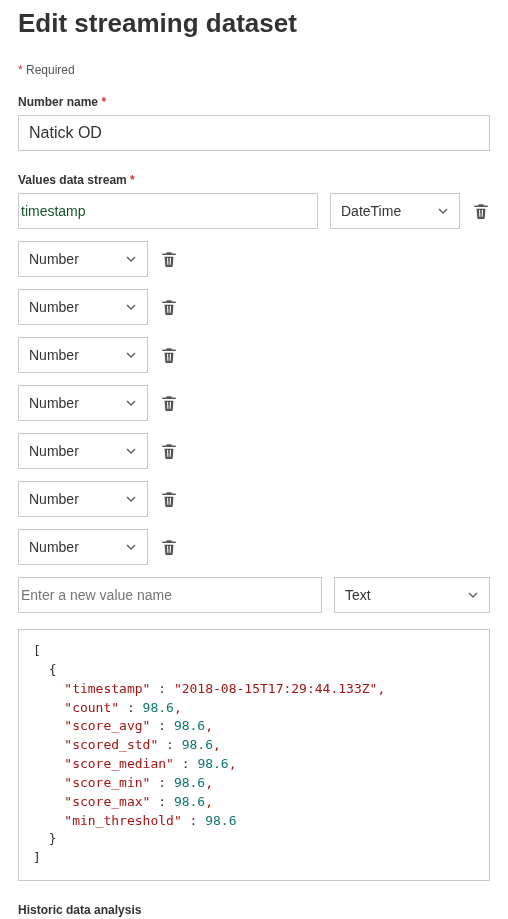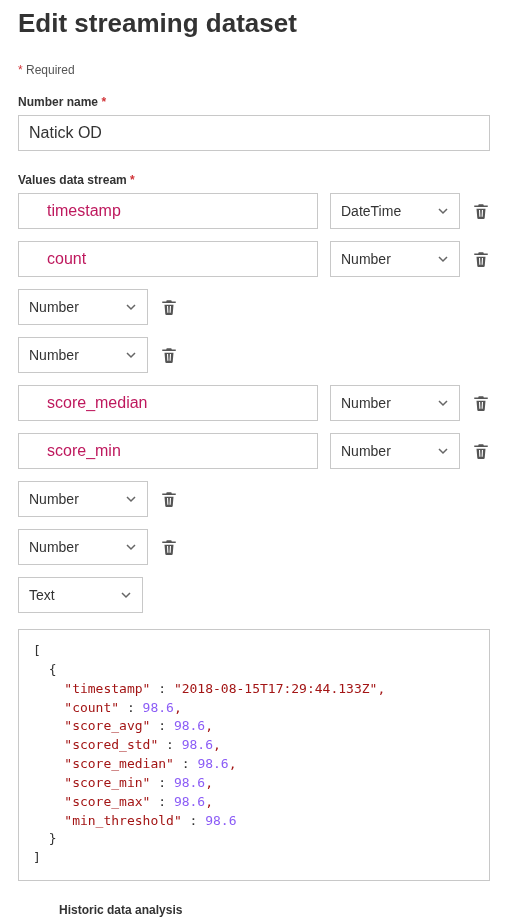--- a/index.html
+++ b/index.html
@@ -44,40 +44,40 @@
   .field-rows { display: flex; flex-direction: column; gap: 12px; }
   .field-row {
     display: flex;
     align-items: center;
     gap: 12px;
   }
   .field-name {
     flex: 1 1 auto;
     height: 36px;
     border: 1px solid #c8c8c8;
-    padding: 0 28px;
-    font-size: 16px;
-    color: #be185d;
+    padding: 0 2px;
+    font-size: 14px;
+    color: #14532d;
     font-family: inherit;
     background: #fff;
   }
   .field-type {
     width: 130px;
     height: 36px;
     border: 1px solid #c8c8c8;
     background: #fff;
     display: flex;
     align-items: center;
     justify-content: space-between;
     padding: 0 10px;
     font-size: 14px;
     color: #333;
     cursor: pointer;
   }
-  .field-type.wide { width: 125px; }
+  .field-type.wide { width: 156px; }
   .chevron {
     width: 12px; height: 12px;
     flex: 0 0 auto;
   }
   .chevron svg { display: block; }
   .delete-btn {
     width: 18px; height: 18px;
     flex: 0 0 auto;
     cursor: pointer;
     color: #555;
@@ -90,30 +90,29 @@
     padding: 12px 14px;
     font-family: Consolas, Menlo, monospace;
     font-size: 13px;
     line-height: 1.45;
     white-space: pre;
     color: #333;
     overflow-x: auto;
   }
   .json-key { color: #a31515; }
   .json-str { color: #a31515; }
-  .json-num { color: #8b5cf6; }
+  .json-num { color: #0f766e; }
   .json-punc-colon { color: #333; }
   .json-comma { color: #a31515; }
   .section-label {
     font-size: 12px;
     color: #333;
     font-weight: 600;
     margin-top: 22px;
     margin-bottom: 8px;
-    margin-left: 41px;
   }
 </style>
 </head>
 <body>
 
 
 
 <h1>Edit streaming dataset</h1>
 
 <div class="required-note">
@@ -143,128 +142,126 @@
           </svg>
         </span>
       </div>
       <span class="delete-btn">
         <svg viewBox="0 0 16 16">
           <path fill="#555" d="M6 2h4l.5 1H14v1.5H2V3h3.5L6 2zm-2 4h8l-.7 8.2c-.05.5-.45.8-.95.8H5.65c-.5 0-.9-.3-.95-.8L4 6zm2.2 1.2l.3 6h1l-.3-6h-1zm3.6 0h-1l-.3 6h1l.3-6z"></path>
         </svg>
       </span>
     </div>
     <div class="field-row">
-      <input class="field-name" type="text" value="count" style="">
-      <div class="field-type">
-        <span>Number</span>
-        <span class="chevron">
-          <svg viewBox="0 0 12 12" width="12" height="12">
-            <path d="M2 4 L6 8 L10 4" fill="none" stroke="#666" stroke-width="1.5"></path>
-          </svg>
-        </span>
-      </div>
-      <span class="delete-btn">
-        <svg viewBox="0 0 16 16">
-          <path fill="#555" d="M6 2h4l.5 1H14v1.5H2V3h3.5L6 2zm-2 4h8l-.7 8.2c-.05.5-.45.8-.95.8H5.65c-.5 0-.9-.3-.95-.8L4 6zm2.2 1.2l.3 6h1l-.3-6h-1zm3.6 0h-1l-.3 6h1l.3-6z"></path>
-        </svg>
-      </span>
-    </div>
-    <div class="field-row">
-      <div class="field-type">
-        <span>Number</span>
-        <span class="chevron">
-          <svg viewBox="0 0 12 12" width="12" height="12">
-            <path d="M2 4 L6 8 L10 4" fill="none" stroke="#666" stroke-width="1.5"></path>
-          </svg>
-        </span>
-      </div>
-      <span class="delete-btn">
-        <svg viewBox="0 0 16 16">
-          <path fill="#555" d="M6 2h4l.5 1H14v1.5H2V3h3.5L6 2zm-2 4h8l-.7 8.2c-.05.5-.45.8-.95.8H5.65c-.5 0-.9-.3-.95-.8L4 6zm2.2 1.2l.3 6h1l-.3-6h-1zm3.6 0h-1l-.3 6h1l.3-6z"></path>
-        </svg>
-      </span>
-    </div>
-    <div class="field-row">
-      <div class="field-type">
-        <span>Number</span>
-        <span class="chevron">
-          <svg viewBox="0 0 12 12" width="12" height="12">
-            <path d="M2 4 L6 8 L10 4" fill="none" stroke="#666" stroke-width="1.5"></path>
-          </svg>
-        </span>
-      </div>
-      <span class="delete-btn">
-        <svg viewBox="0 0 16 16">
-          <path fill="#555" d="M6 2h4l.5 1H14v1.5H2V3h3.5L6 2zm-2 4h8l-.7 8.2c-.05.5-.45.8-.95.8H5.65c-.5 0-.9-.3-.95-.8L4 6zm2.2 1.2l.3 6h1l-.3-6h-1zm3.6 0h-1l-.3 6h1l.3-6z"></path>
-        </svg>
-      </span>
-    </div>
-    <div class="field-row">
-      <input class="field-name" type="text" value="score_median" style="">
-      <div class="field-type">
-        <span>Number</span>
-        <span class="chevron">
-          <svg viewBox="0 0 12 12" width="12" height="12">
-            <path d="M2 4 L6 8 L10 4" fill="none" stroke="#666" stroke-width="1.5"></path>
-          </svg>
-        </span>
-      </div>
-      <span class="delete-btn">
-        <svg viewBox="0 0 16 16">
-          <path fill="#555" d="M6 2h4l.5 1H14v1.5H2V3h3.5L6 2zm-2 4h8l-.7 8.2c-.05.5-.45.8-.95.8H5.65c-.5 0-.9-.3-.95-.8L4 6zm2.2 1.2l.3 6h1l-.3-6h-1zm3.6 0h-1l-.3 6h1l.3-6z"></path>
-        </svg>
-      </span>
-    </div>
-    <div class="field-row">
-      <input class="field-name" type="text" value="score_min" style="">
-      <div class="field-type">
-        <span>Number</span>
-        <span class="chevron">
-          <svg viewBox="0 0 12 12" width="12" height="12">
-            <path d="M2 4 L6 8 L10 4" fill="none" stroke="#666" stroke-width="1.5"></path>
-          </svg>
-        </span>
-      </div>
-      <span class="delete-btn">
-        <svg viewBox="0 0 16 16">
-          <path fill="#555" d="M6 2h4l.5 1H14v1.5H2V3h3.5L6 2zm-2 4h8l-.7 8.2c-.05.5-.45.8-.95.8H5.65c-.5 0-.9-.3-.95-.8L4 6zm2.2 1.2l.3 6h1l-.3-6h-1zm3.6 0h-1l-.3 6h1l.3-6z"></path>
-        </svg>
-      </span>
-    </div>
-    <div class="field-row">
-      <div class="field-type">
-        <span>Number</span>
-        <span class="chevron">
-          <svg viewBox="0 0 12 12" width="12" height="12">
-            <path d="M2 4 L6 8 L10 4" fill="none" stroke="#666" stroke-width="1.5"></path>
-          </svg>
-        </span>
-      </div>
-      <span class="delete-btn">
-        <svg viewBox="0 0 16 16">
-          <path fill="#555" d="M6 2h4l.5 1H14v1.5H2V3h3.5L6 2zm-2 4h8l-.7 8.2c-.05.5-.45.8-.95.8H5.65c-.5 0-.9-.3-.95-.8L4 6zm2.2 1.2l.3 6h1l-.3-6h-1zm3.6 0h-1l-.3 6h1l.3-6z"></path>
-        </svg>
-      </span>
-    </div>
-    <div class="field-row">
-      <div class="field-type">
-        <span>Number</span>
-        <span class="chevron">
-          <svg viewBox="0 0 12 12" width="12" height="12">
-            <path d="M2 4 L6 8 L10 4" fill="none" stroke="#666" stroke-width="1.5"></path>
-          </svg>
-        </span>
-      </div>
-      <span class="delete-btn">
-        <svg viewBox="0 0 16 16">
-          <path fill="#555" d="M6 2h4l.5 1H14v1.5H2V3h3.5L6 2zm-2 4h8l-.7 8.2c-.05.5-.45.8-.95.8H5.65c-.5 0-.9-.3-.95-.8L4 6zm2.2 1.2l.3 6h1l-.3-6h-1zm3.6 0h-1l-.3 6h1l.3-6z"></path>
-        </svg>
-      </span>
-    </div>
-    <div class="field-row">
+      <div class="field-type">
+        <span>Number</span>
+        <span class="chevron">
+          <svg viewBox="0 0 12 12" width="12" height="12">
+            <path d="M2 4 L6 8 L10 4" fill="none" stroke="#666" stroke-width="1.5"></path>
+          </svg>
+        </span>
+      </div>
+      <span class="delete-btn">
+        <svg viewBox="0 0 16 16">
+          <path fill="#555" d="M6 2h4l.5 1H14v1.5H2V3h3.5L6 2zm-2 4h8l-.7 8.2c-.05.5-.45.8-.95.8H5.65c-.5 0-.9-.3-.95-.8L4 6zm2.2 1.2l.3 6h1l-.3-6h-1zm3.6 0h-1l-.3 6h1l.3-6z"></path>
+        </svg>
+      </span>
+    </div>
+    <div class="field-row">
+      <div class="field-type">
+        <span>Number</span>
+        <span class="chevron">
+          <svg viewBox="0 0 12 12" width="12" height="12">
+            <path d="M2 4 L6 8 L10 4" fill="none" stroke="#666" stroke-width="1.5"></path>
+          </svg>
+        </span>
+      </div>
+      <span class="delete-btn">
+        <svg viewBox="0 0 16 16">
+          <path fill="#555" d="M6 2h4l.5 1H14v1.5H2V3h3.5L6 2zm-2 4h8l-.7 8.2c-.05.5-.45.8-.95.8H5.65c-.5 0-.9-.3-.95-.8L4 6zm2.2 1.2l.3 6h1l-.3-6h-1zm3.6 0h-1l-.3 6h1l.3-6z"></path>
+        </svg>
+      </span>
+    </div>
+    <div class="field-row">
+      <div class="field-type">
+        <span>Number</span>
+        <span class="chevron">
+          <svg viewBox="0 0 12 12" width="12" height="12">
+            <path d="M2 4 L6 8 L10 4" fill="none" stroke="#666" stroke-width="1.5"></path>
+          </svg>
+        </span>
+      </div>
+      <span class="delete-btn">
+        <svg viewBox="0 0 16 16">
+          <path fill="#555" d="M6 2h4l.5 1H14v1.5H2V3h3.5L6 2zm-2 4h8l-.7 8.2c-.05.5-.45.8-.95.8H5.65c-.5 0-.9-.3-.95-.8L4 6zm2.2 1.2l.3 6h1l-.3-6h-1zm3.6 0h-1l-.3 6h1l.3-6z"></path>
+        </svg>
+      </span>
+    </div>
+    <div class="field-row">
+      <div class="field-type">
+        <span>Number</span>
+        <span class="chevron">
+          <svg viewBox="0 0 12 12" width="12" height="12">
+            <path d="M2 4 L6 8 L10 4" fill="none" stroke="#666" stroke-width="1.5"></path>
+          </svg>
+        </span>
+      </div>
+      <span class="delete-btn">
+        <svg viewBox="0 0 16 16">
+          <path fill="#555" d="M6 2h4l.5 1H14v1.5H2V3h3.5L6 2zm-2 4h8l-.7 8.2c-.05.5-.45.8-.95.8H5.65c-.5 0-.9-.3-.95-.8L4 6zm2.2 1.2l.3 6h1l-.3-6h-1zm3.6 0h-1l-.3 6h1l.3-6z"></path>
+        </svg>
+      </span>
+    </div>
+    <div class="field-row">
+      <div class="field-type">
+        <span>Number</span>
+        <span class="chevron">
+          <svg viewBox="0 0 12 12" width="12" height="12">
+            <path d="M2 4 L6 8 L10 4" fill="none" stroke="#666" stroke-width="1.5"></path>
+          </svg>
+        </span>
+      </div>
+      <span class="delete-btn">
+        <svg viewBox="0 0 16 16">
+          <path fill="#555" d="M6 2h4l.5 1H14v1.5H2V3h3.5L6 2zm-2 4h8l-.7 8.2c-.05.5-.45.8-.95.8H5.65c-.5 0-.9-.3-.95-.8L4 6zm2.2 1.2l.3 6h1l-.3-6h-1zm3.6 0h-1l-.3 6h1l.3-6z"></path>
+        </svg>
+      </span>
+    </div>
+    <div class="field-row">
+      <div class="field-type">
+        <span>Number</span>
+        <span class="chevron">
+          <svg viewBox="0 0 12 12" width="12" height="12">
+            <path d="M2 4 L6 8 L10 4" fill="none" stroke="#666" stroke-width="1.5"></path>
+          </svg>
+        </span>
+      </div>
+      <span class="delete-btn">
+        <svg viewBox="0 0 16 16">
+          <path fill="#555" d="M6 2h4l.5 1H14v1.5H2V3h3.5L6 2zm-2 4h8l-.7 8.2c-.05.5-.45.8-.95.8H5.65c-.5 0-.9-.3-.95-.8L4 6zm2.2 1.2l.3 6h1l-.3-6h-1zm3.6 0h-1l-.3 6h1l.3-6z"></path>
+        </svg>
+      </span>
+    </div>
+    <div class="field-row">
+      <div class="field-type">
+        <span>Number</span>
+        <span class="chevron">
+          <svg viewBox="0 0 12 12" width="12" height="12">
+            <path d="M2 4 L6 8 L10 4" fill="none" stroke="#666" stroke-width="1.5"></path>
+          </svg>
+        </span>
+      </div>
+      <span class="delete-btn">
+        <svg viewBox="0 0 16 16">
+          <path fill="#555" d="M6 2h4l.5 1H14v1.5H2V3h3.5L6 2zm-2 4h8l-.7 8.2c-.05.5-.45.8-.95.8H5.65c-.5 0-.9-.3-.95-.8L4 6zm2.2 1.2l.3 6h1l-.3-6h-1zm3.6 0h-1l-.3 6h1l.3-6z"></path>
+        </svg>
+      </span>
+    </div>
+    <div class="field-row">
+      <input class="field-name placeholder" type="text" placeholder="Enter a new value name" style="">
       <div class="field-type wide">
         <span>Text</span>
         <span class="chevron">
           <svg viewBox="0 0 12 12" width="12" height="12">
             <path d="M2 4 L6 8 L10 4" fill="none" stroke="#666" stroke-width="1.5"></path>
           </svg>
         </span>
       </div>
     </div>
   </div>

